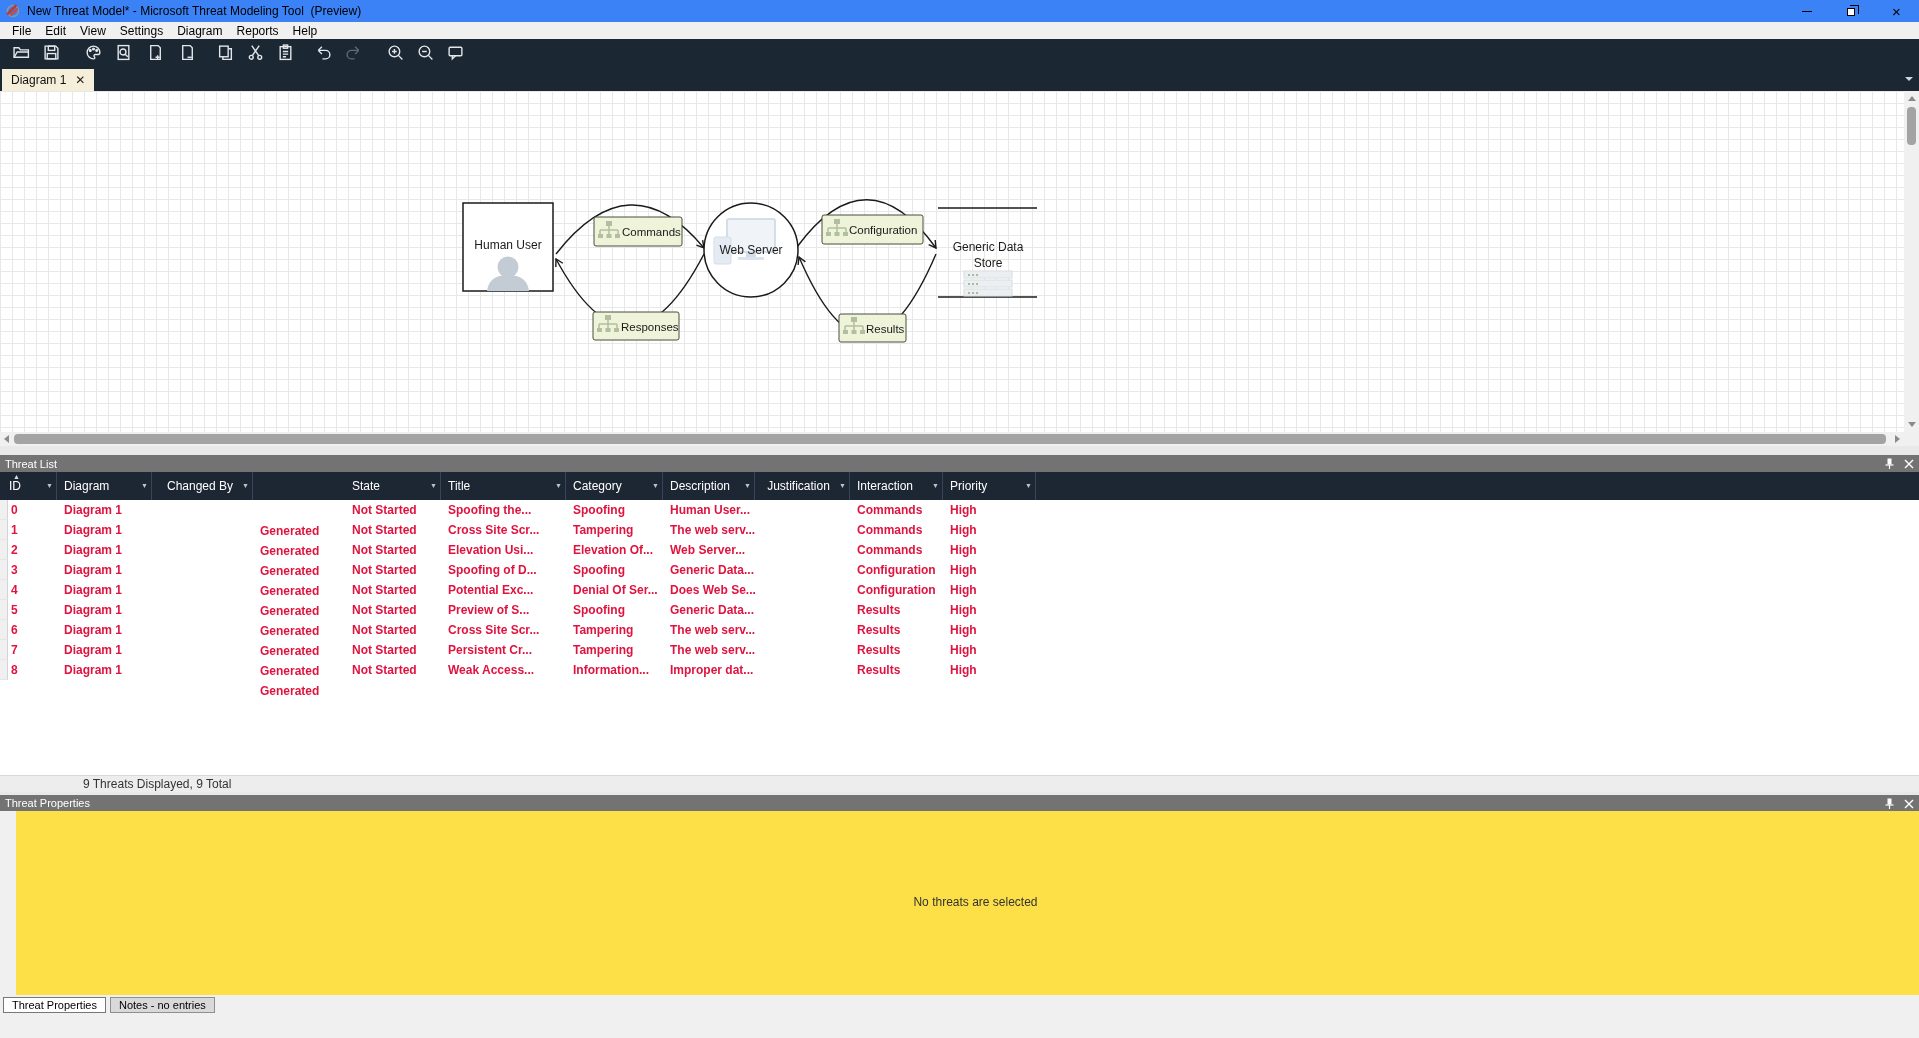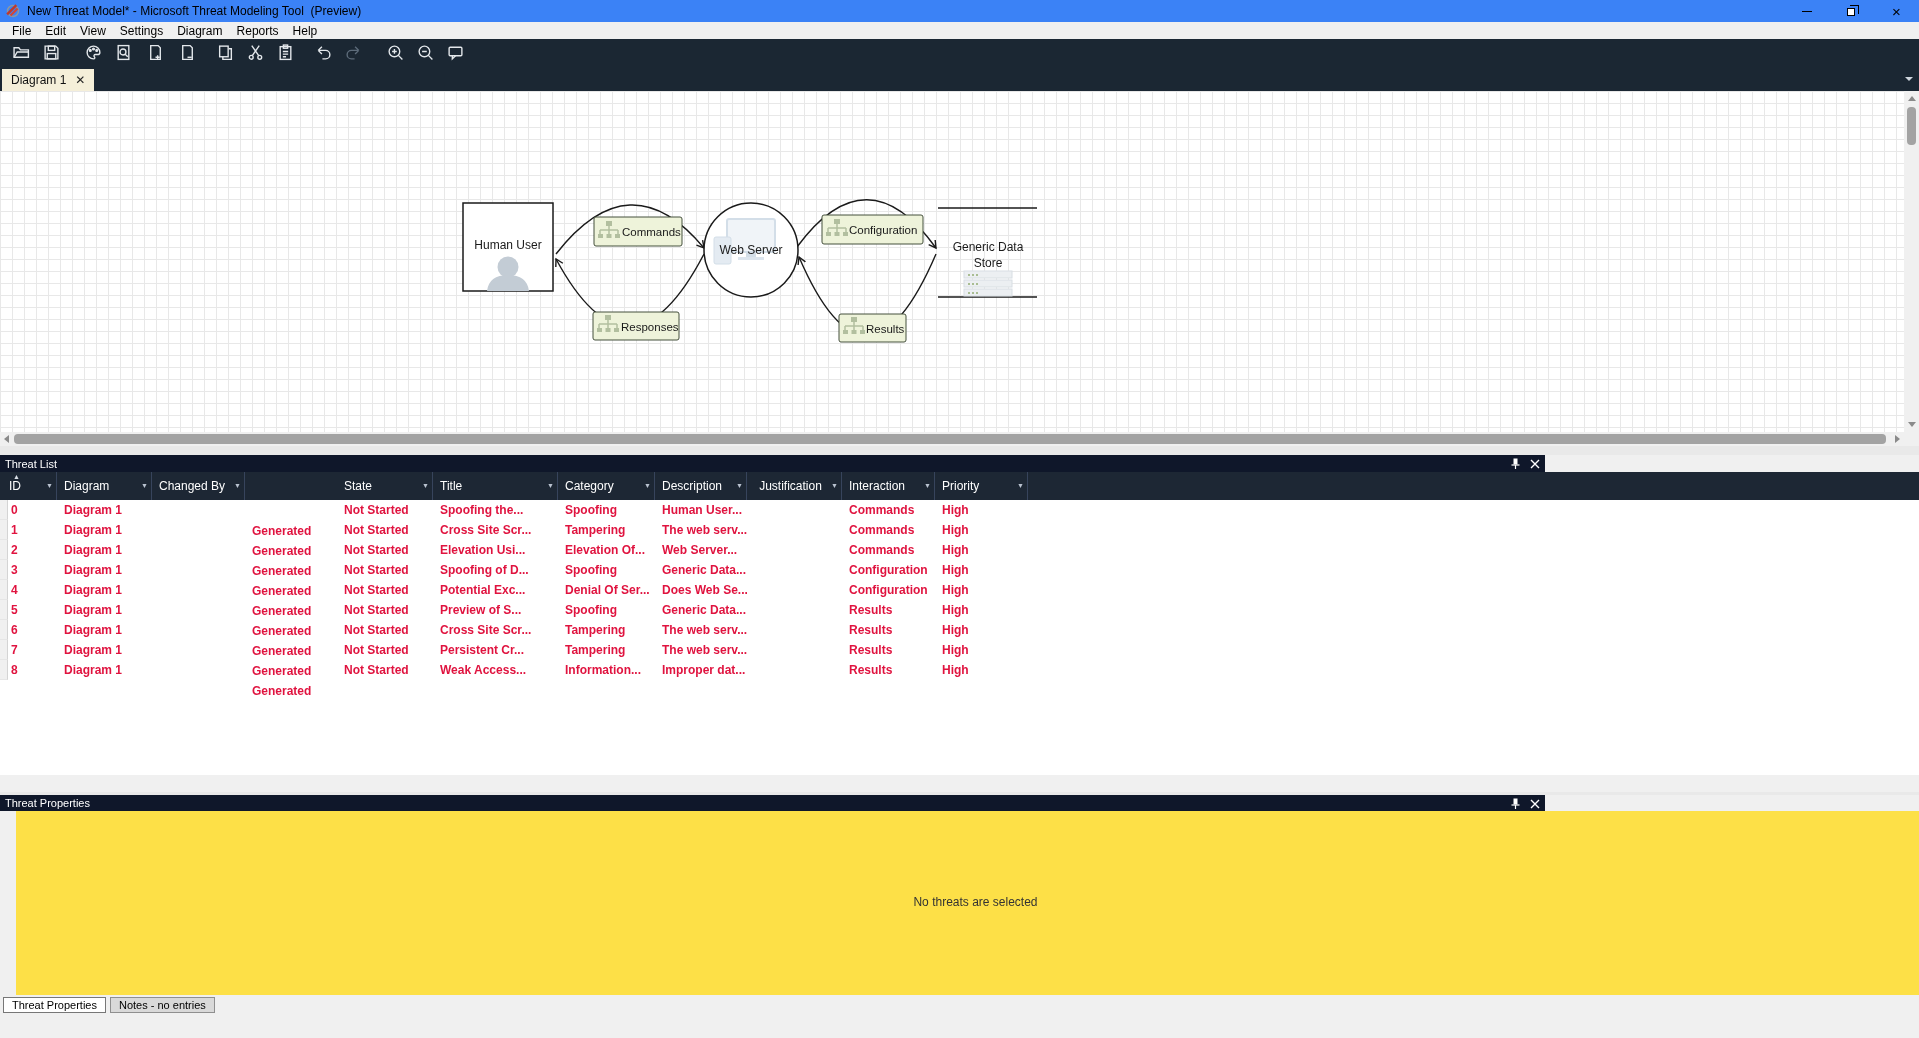--- a/index.html
+++ b/index.html
@@ -49,32 +49,32 @@
   .arr-down { left:4px; bottom:5px; border-left:4px solid transparent; border-right:4px solid transparent; border-top:5px solid #8a8a8a; }
   .hscroll { position:absolute; left:0; top:432px; width:1904px; height:14px; background:#f0f0f0; }
   .hthumb { position:absolute; left:14px; top:2px; width:1872px; height:10px; background:#a3a3a3; border-radius:4px; }
   .arr-left { left:4px; top:3px; border-top:4px solid transparent; border-bottom:4px solid transparent; border-right:5px solid #8a8a8a; }
   .arr-right { right:4px; top:3px; border-top:4px solid transparent; border-bottom:4px solid transparent; border-left:5px solid #8a8a8a; }
   .sbcorner { position:absolute; left:1904px; top:432px; width:15px; height:14px; background:#f0f0f0; }
   .splitter1 { position:absolute; left:0; top:446px; width:1919px; height:9px; background:#e9e9e9; }
   .splitter2 { position:absolute; left:0; top:792px; width:1919px; height:3px; background:#e9e9e9; }
 
   
-  .panelhdr { position:absolute; left:0; width:1545px; background:#0f172a; color:#fff; font-size:11px; display:flex; align-items:center; padding-left:5px; }
+  .panelhdr { position:absolute; left:0; width:1919px; background:#737373; color:#fff; font-size:11px; display:flex; align-items:center; padding-left:5px; }
   .ph-list { top:455px; height:17px; }
   .ph-props { top:795px; height:16px; }
   .panel-icons { position:absolute; right:5px; top:3px; display:flex; gap:9px; align-items:center; }
   .panel-icons svg { display:block; }
 
   
   .colhdr { position:absolute; left:0; top:472px; width:1919px; height:36px; background:#1d2734; display:flex; }
   .hcell { position:relative; height:28px; border-right:1px solid #37445c; color:#fff; font-size:12px; padding:7px 14px 0 7px; white-space:nowrap; overflow:hidden; }
   .hcell .filter { position:absolute; right:3px; top:10px; font-size:7px; color:#b9c2cf; }
   .sortasc { position:absolute; left:13px; top:1px; font-size:7px; color:#d8dee6; }
-  .c0 { width:57px; padding-left:9px; } .c1 { width:95px; } .c2 { width:93px; } .c3 { width:92px;margin-top:41px; }
+  .c0 { width:57px; padding-left:9px; } .c1 { width:95px; } .c2 { width:93px;margin-left:8px; } .c3 { width:92px;margin-top:41px; }
   .c4 { width:96px; } .c5 { width:125px; } .c6 { width:97px; } .c7 { width:92px; }
   .c8 { width:95px;text-align:center; } .c9 { width:93px; } .c10 { width:93px; }
   .hfill { flex:1; border-right:none; }
 
   .tl-body { position:absolute; left:0; top:500px; width:1919px; height:275px; background:#fff; }
   .trow { display:flex; height:20px; align-items:center; font-size:12px; font-weight:bold; color:#e0133f; }
   .tcell { padding-left:7px; white-space:nowrap; overflow:hidden; height:20px; line-height:20px; }
   .tcell.g { width:8px; padding:0; background:#f0f0f0; border-right:1px solid #d4d4d4; border-bottom:1px solid #e6e6e6; }
   .tcell.r0 { width:49px; padding-left:3px; }
   .tl-footer { position:absolute; left:0; top:775px; width:1919px; height:17px; background:#ededed; border-top:1px solid #d8d8d8; font-size:12px; color:#333; padding-left:83px; display:flex; align-items:center; }
@@ -473,20 +473,23 @@
       <div class="tcell c4">Not Started</div>
       <div class="tcell c5">Weak Access...</div>
       <div class="tcell c6">Information...</div>
       <div class="tcell c7">Improper dat...</div>
       <div class="tcell c8"></div>
       <div class="tcell c9">Results</div>
       <div class="tcell c10">High</div>
     </div>
   </div>
 
+  <div class="tl-footer">
+    <span>9 Threats Displayed, 9 Total</span>
+  </div>
 
   <div class="splitter2"></div>
 
   <div class="panelhdr ph-props">
     <span>Threat Properties</span>
     <div class="panel-icons">
       <svg width="11" height="12" viewBox="0 0 11 12">
           <rect x="3.5" y="0.5" width="4" height="6" fill="#fff"></rect>
           <line x1="1.5" y1="7" x2="9.5" y2="7" stroke="#fff" stroke-width="1.2"></line>
           <line x1="5.5" y1="7" x2="5.5" y2="11" stroke="#fff" stroke-width="1.2"></line>

